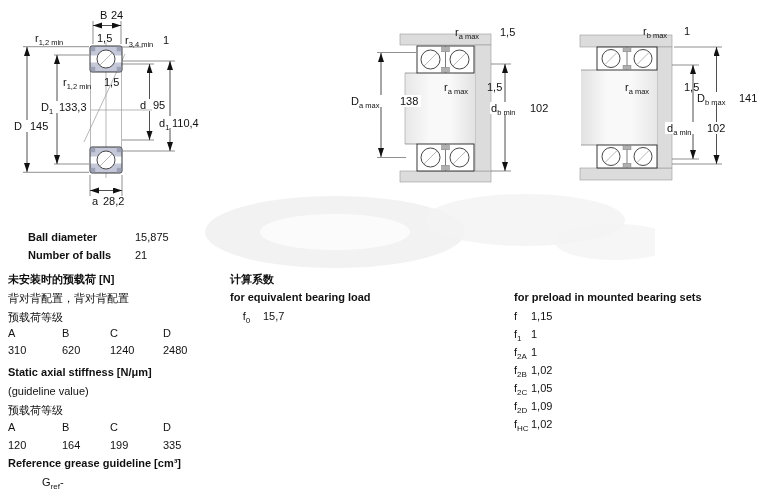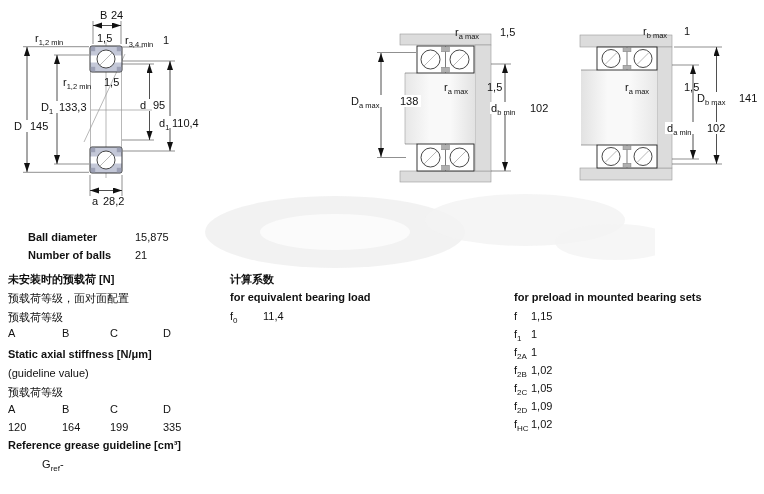--- a/index.html
+++ b/index.html
@@ -7,21 +7,21 @@
         font-family:"Liberation Sans","DejaVu Sans",sans-serif;font-size:11px;color:#111;}
   .fig{position:absolute;z-index:1;}
   #watermark{position:absolute;left:195px;top:182px;z-index:0;}
   .col{position:absolute;z-index:2;}
   .row{height:18px;white-space:nowrap;}
   .row19{height:19px;white-space:nowrap;}
   .row17{height:17px;white-space:nowrap;}
   .gap5{height:5px;} .gap4{height:4px;}
   .b{font-weight:bold;}
   .lv{display:inline-block;width:107px;padding-left:20px;}
-  .sym{display:inline-block;width:33px;}
+  .sym{display:inline-block;width:33px;text-align:center;}
   .sym17{display:inline-block;width:17px;}
   .sym52{display:inline-block;width:52px;text-align:right;}
   .g4{display:grid;grid-template-columns:54px 48px 53px 60px;}
   sub.s{font-size:8px;line-height:0;}
   svg text{font-family:"Liberation Sans","DejaVu Sans",sans-serif;font-size:11px;fill:#111;}
   svg .sub{font-size:7.5px;}
   svg .dim{stroke:#222;stroke-width:.8;fill:none;}
   svg .ext{stroke:#444;stroke-width:.6;fill:none;}
   svg .thin{stroke:#999;stroke-width:.7;fill:none;}
 </style>
@@ -255,27 +255,33 @@
 
   <div class="col" style="left:8px;top:231px;width:216px">
     <div class="row">
       <span class="lv b">Ball diameter</span><span>15,875</span>
     </div>
     <div class="row">
       <span class="lv b">Number of balls</span><span>21</span>
     </div>
     <div class="gap5"></div>
     <div class="row19 b">未安装时的预载荷 [N]</div>
-    <div class="row19">预载荷等级，面对面配置</div>
+    <div class="row19">背对背配置，背对背配置</div>
     <div class="row17">预载荷等级</div>
     <div class="row17 g4">
       <span>A</span>
       <span>B</span>
       <span>C</span>
       <span>D</span>
+    </div>
+    <div class="row g4">
+      <span>310</span>
+      <span>620</span>
+      <span>1240</span>
+      <span>2480</span>
     </div>
     <div class="gap4"></div>
     <div class="row19 b">Static axial stiffness [N/μm]</div>
     <div class="row">(guideline value)</div>
     <div class="row">预载荷等级</div>
     <div class="row g4">
       <span>A</span>
       <span>B</span>
       <span>C</span>
       <span>D</span>
@@ -289,21 +295,21 @@
     <div class="row19 b">Reference grease guideline [cm³]</div>
     <div class="row">
       <span class="sym52"><span>G</span><sub class="s">ref</sub></span><span>-</span>
     </div>
   </div>
 
   <div class="col" style="left:230px;top:272px;width:220px">
     <div class="row19 b">计算系数</div>
     <div class="row19 b">for equivalent bearing load</div>
     <div class="row">
-      <span class="sym"><span>f</span><sub class="s">0</sub></span><span>11,4</span>
+      <span class="sym"><span>f</span><sub class="s">0</sub></span><span>15,7</span>
     </div>
   </div>
 
   <div class="col" style="left:514px;top:291px;width:225px">
     <div class="row19 b">for preload in mounted bearing sets</div>
     <div class="row">
       <span class="sym17"><span>f</span><sub class="s"></sub></span><span>1,15</span>
     </div>
     <div class="row">
       <span class="sym17"><span>f</span><sub class="s">1</sub></span><span>1</span>

